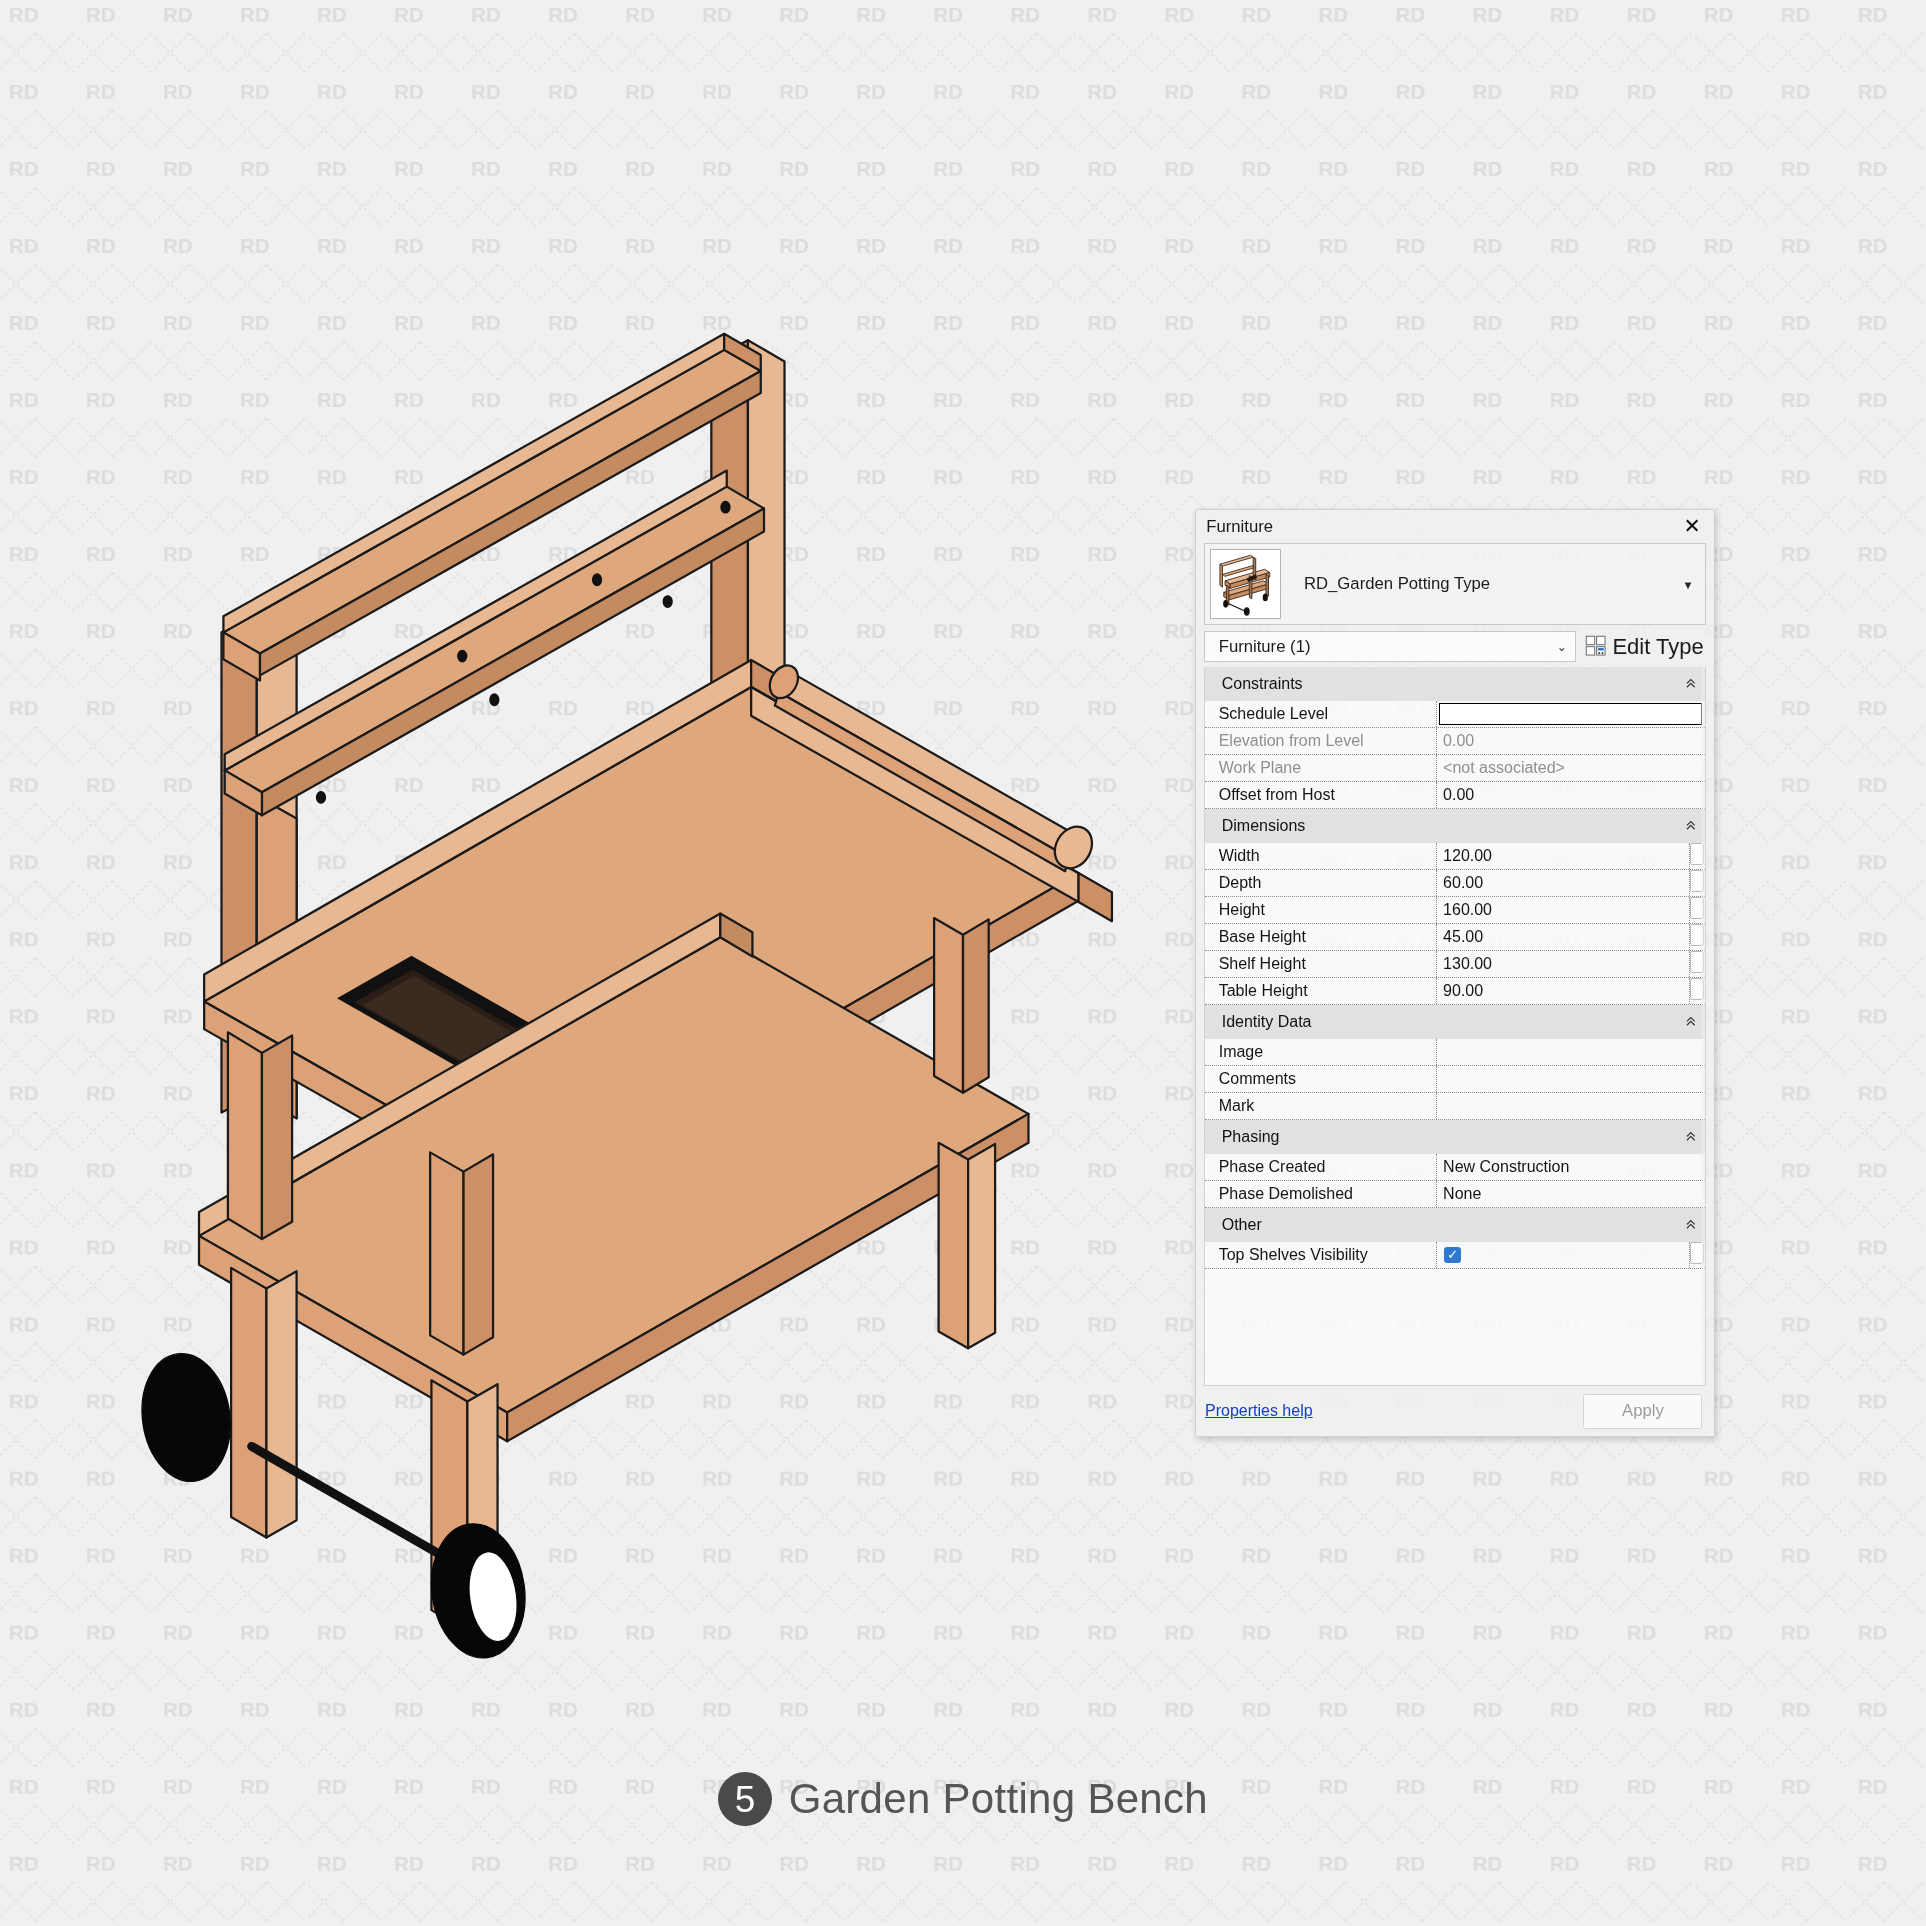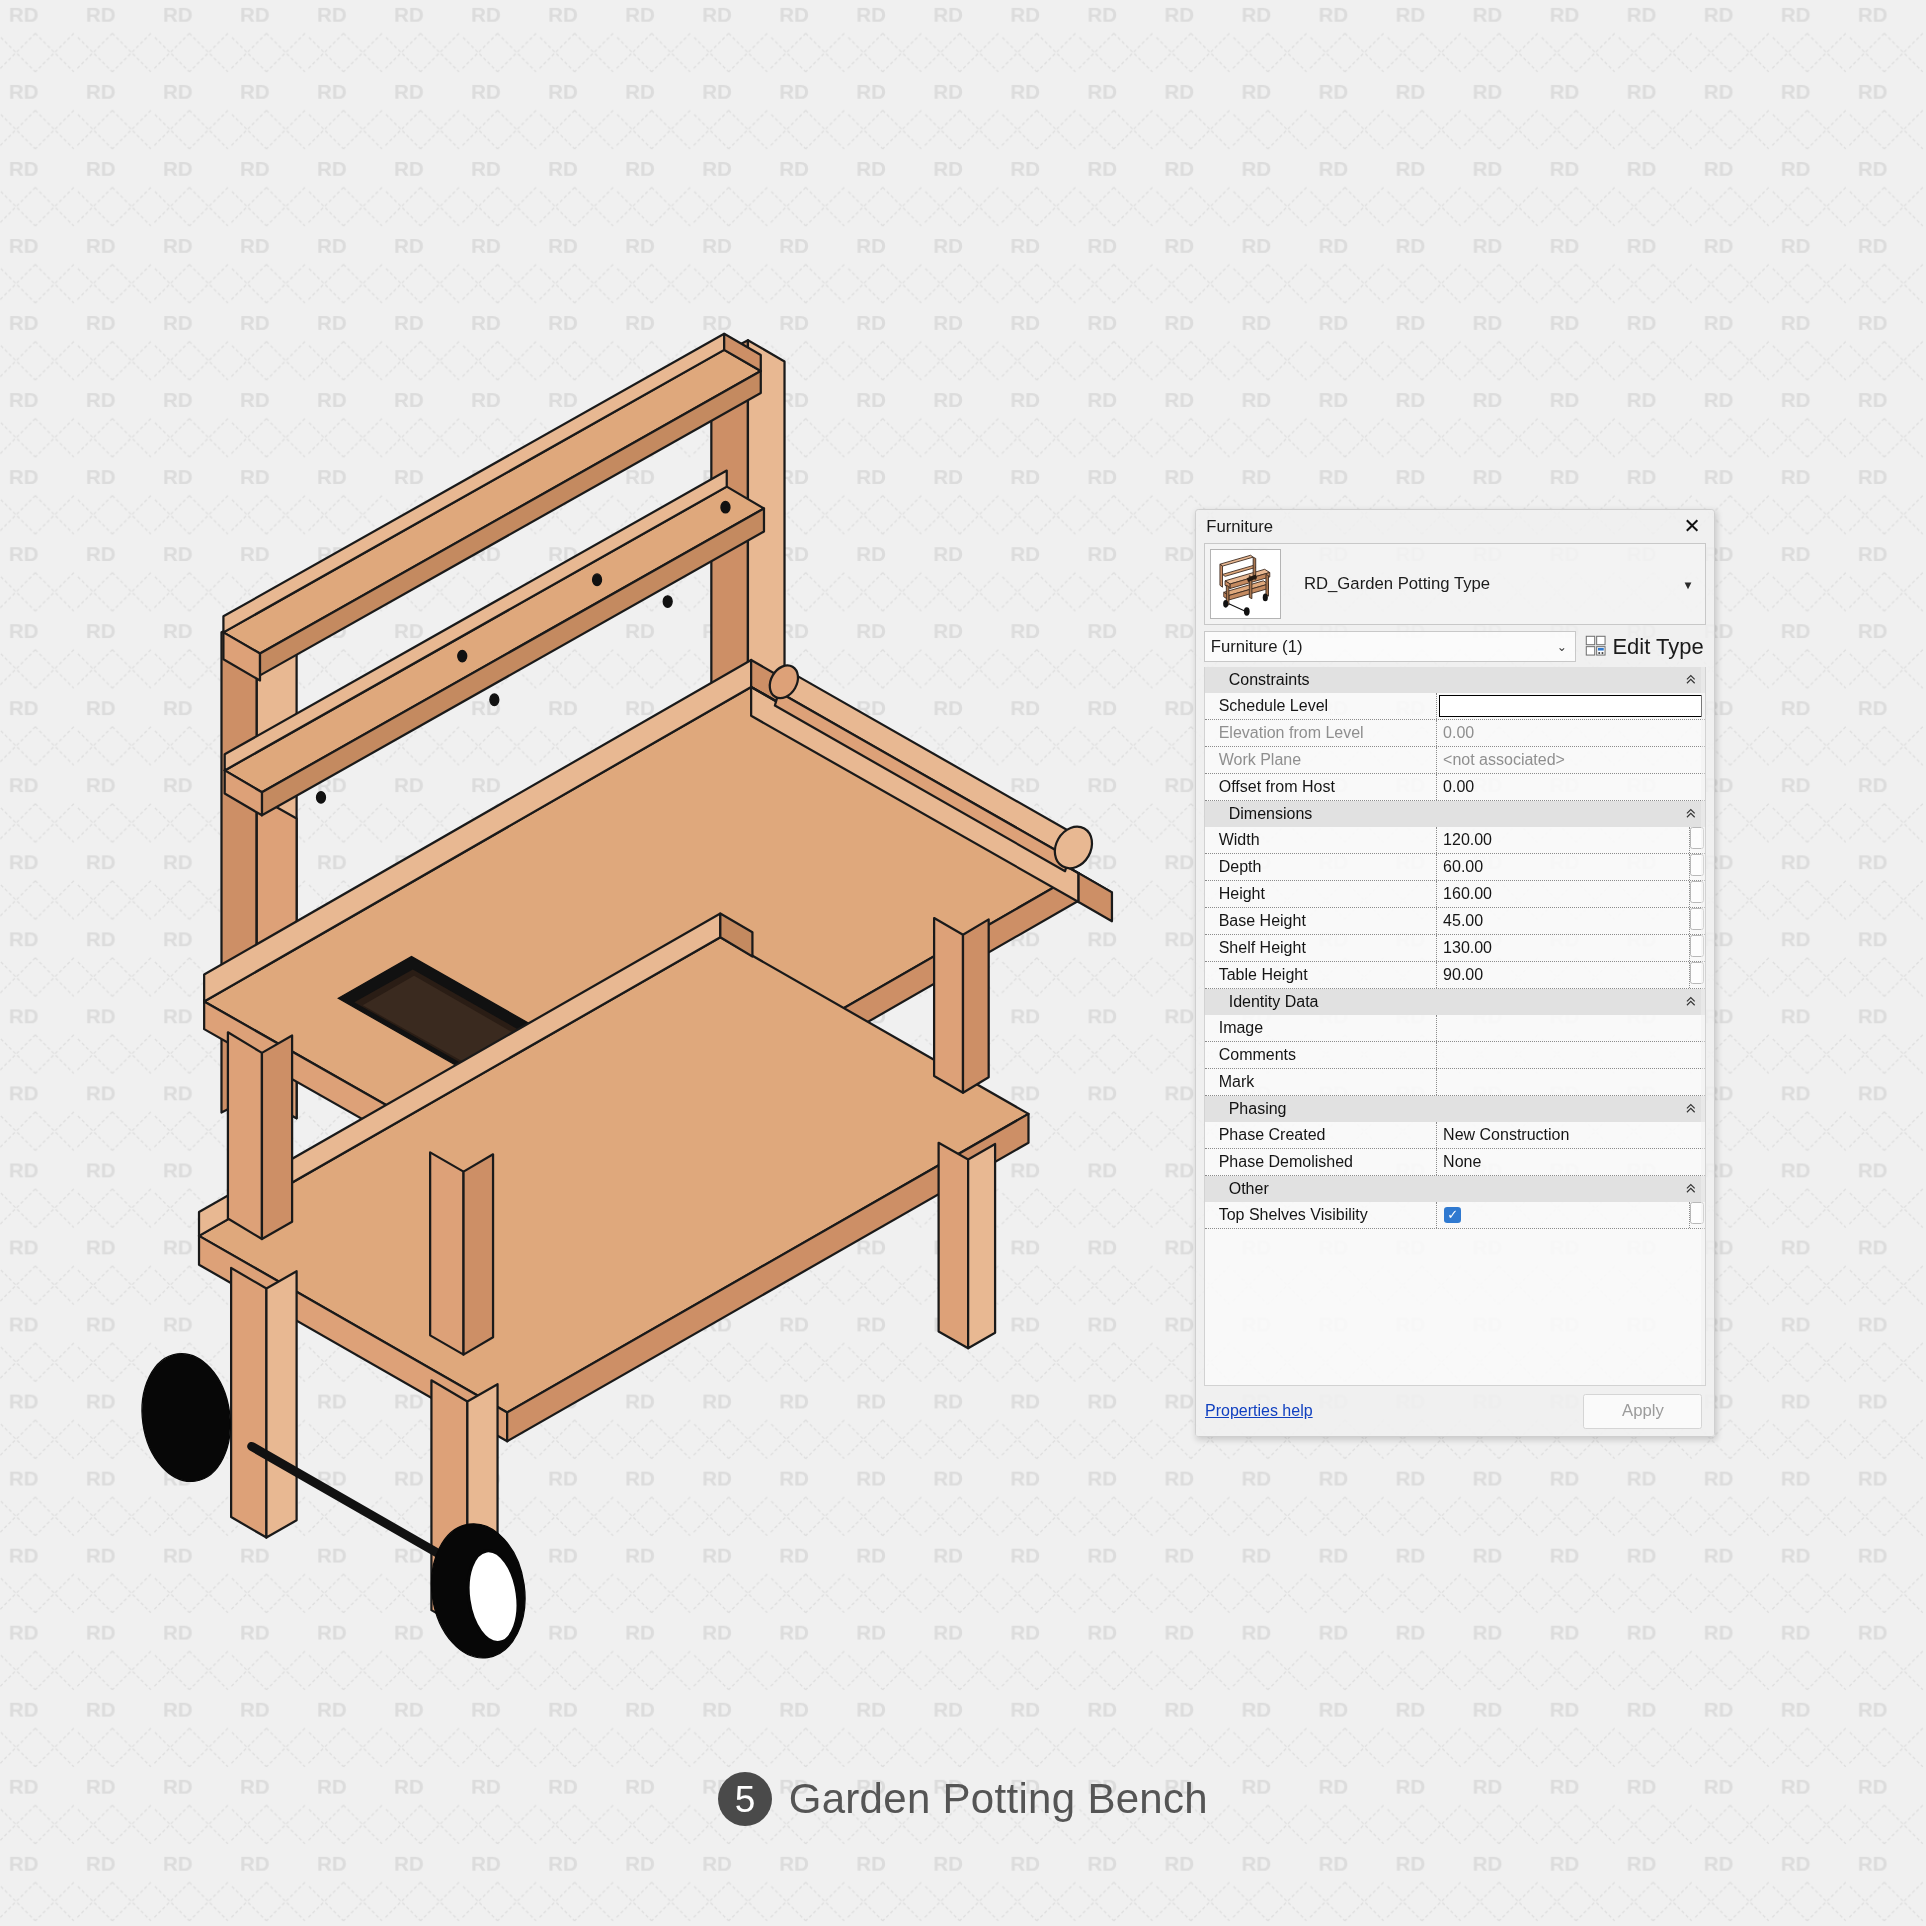--- a/index.html
+++ b/index.html
@@ -146,21 +146,21 @@
     display: flex;
     align-items: stretch;
     flex: none;
   }
   #category-select {
     flex: 1;
     border: 0.6px solid #c8c8c8;
     background: rgba(253,253,253,0.82);
     display: flex;
     align-items: center;
-    padding-left: 6px;
+    padding-left: 14px;
     box-sizing: border-box;
     cursor: pointer;
   }
   #category-label {
     font-size: 16.7px;
     color: #1b1b1b;
   }
   #category-caret {
     margin-left: auto;
     margin-right: 7.7px;
@@ -184,25 +184,25 @@
     margin: 4.5px 7.7px 0 7.7px;
     flex: 1;
     background: rgba(255,255,255,0.58);
     border: 0.6px solid #d2d2d2;
     border-top: none;
     box-sizing: border-box;
     overflow: hidden;
     position: relative;
   }
   .group-header {
-    height: 26px;
+    height: 34px;
     background: rgba(222,222,222,0.92);
     display: flex;
     align-items: center;
-    padding-left: 24px;
+    padding-left: 17px;
     position: relative;
   }
   .group-header .gh-label {
     font-size: 16px;
     color: #111;
   }
   .group-header .gh-chevron {
     position: absolute;
     right: 9px;
     top: 50%;

